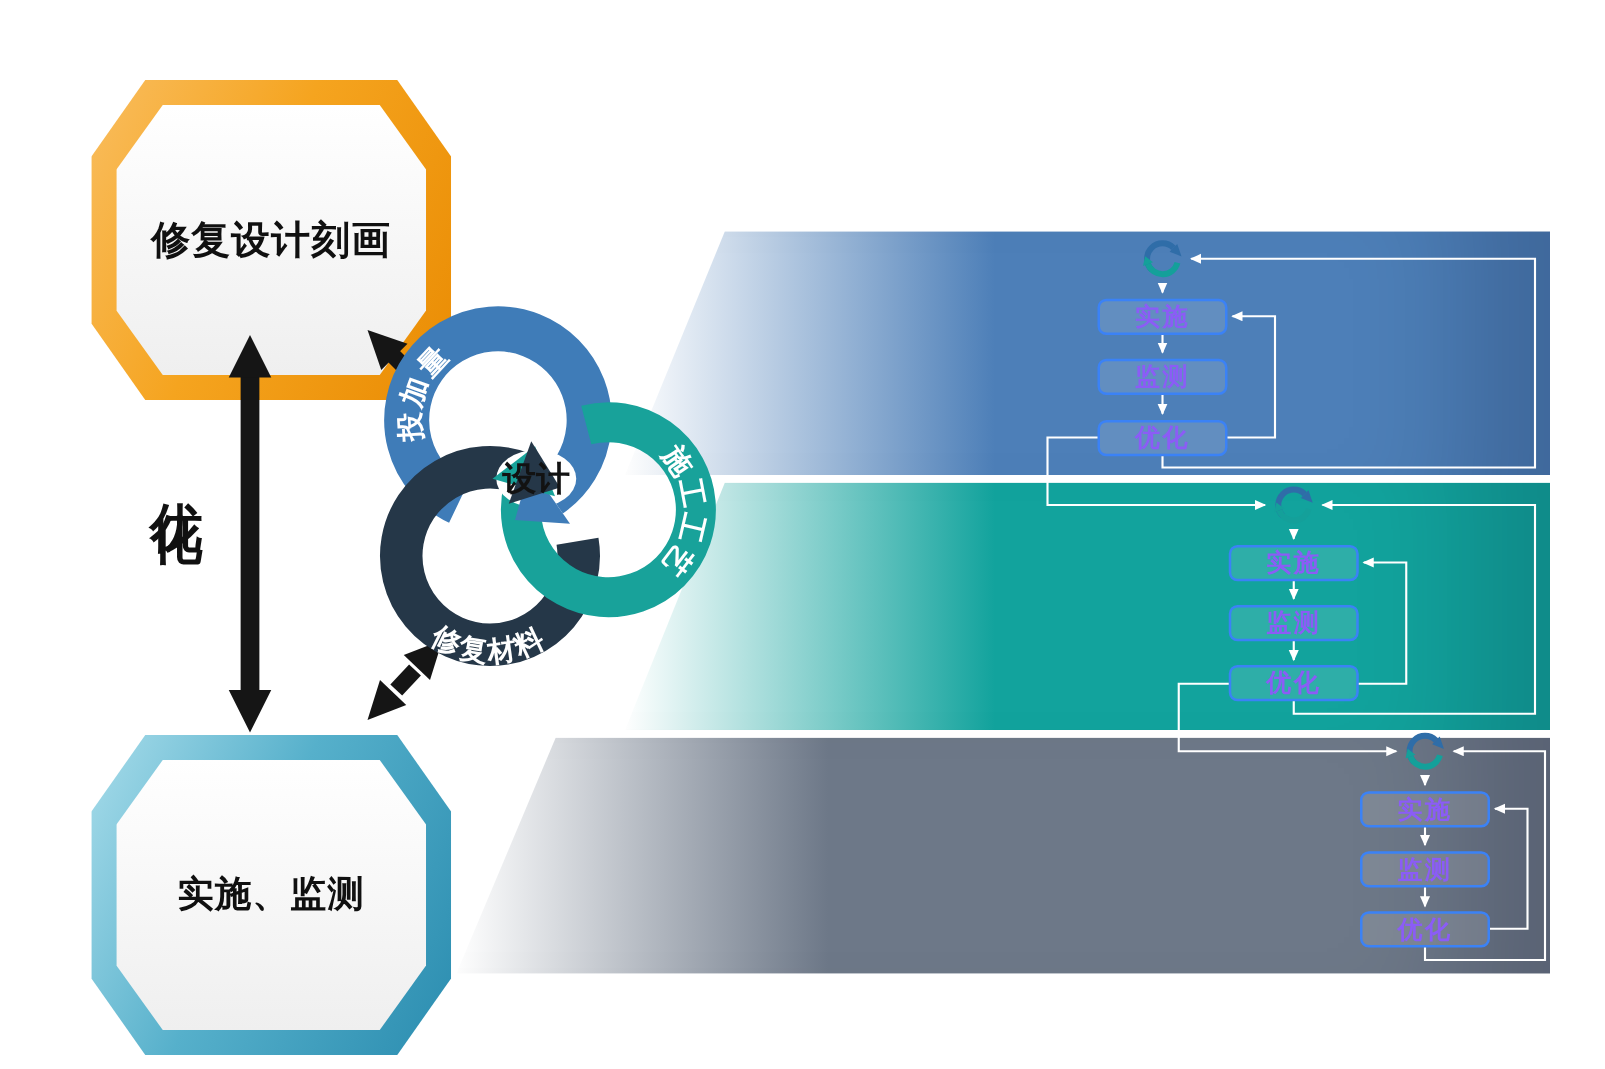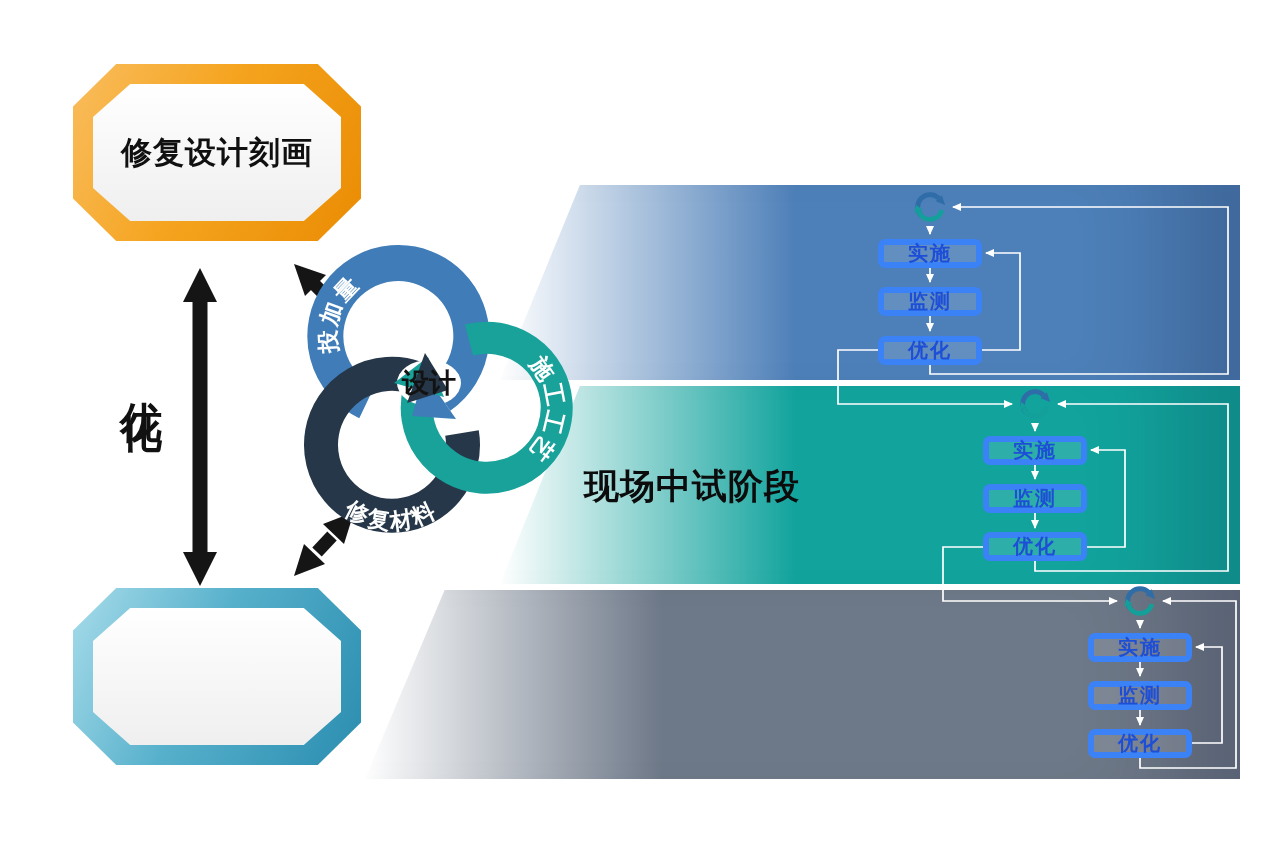--- a/index.html
+++ b/index.html
@@ -20,41 +20,41 @@
          background:linear-gradient(90deg, rgba(255,255,255,0) 0%, var(--band3,#6d7888) 34%);
          clip-path:polygon(9.1% 0,100% 0,100% 100%,0 100%);
          box-shadow:inset -140px 0 90px -70px rgba(0,0,30,0.18);}
 
   .stage-label{position:absolute;z-index:3;font-weight:700;font-size:35px;color:#0c0c0c;letter-spacing:1px;white-space:nowrap;}
   .l1{left:558px;top:264px;}
   .l2{left:584px;top:463px;}
   .l3{left:584px;top:666px;}
 
   
-  .hexbox{position:absolute;width:288px;height:177px;z-index:2;
+  .hexbox{position:absolute;width:288px;height:256px;z-index:2;
           clip-path:polygon(15% 0,85% 0,100% 24%,100% 76%,85% 100%,15% 100%,0 76%,0 24%);}
   .hexbox.orange{left:73px;top:64px;
           background:linear-gradient(115deg,var(--orange-light,#f9bd5e),var(--orange-mid,#f5a41f) 45%,var(--orange-dark,#ea8c03));}
   .hexbox.blue{left:73px;top:588px;
           background:linear-gradient(115deg,var(--cyan-light,#a7dcea),var(--cyan-mid,#56b0cb) 45%,var(--cyan-dark,#2b8db0));}
   .hexinner{position:absolute;left:20px;right:20px;top:20px;bottom:20px;
           background:linear-gradient(180deg,#ffffff 0%,#efefef 100%);
           clip-path:polygon(15% 0,85% 0,100% 24%,100% 76%,85% 100%,15% 100%,0 76%,0 24%);
           display:flex;align-items:center;justify-content:center;}
   .hexlabel{font-weight:700;font-size:31px;color:#101010;text-align:center;letter-spacing:1px;}
   .hexlabel.two{font-size:29px;line-height:1.35;}
 
   
   .optimize{position:absolute;left:113px;top:368px;z-index:2;writing-mode:vertical-rl;
             font-weight:700;font-size:42px;color:#111;letter-spacing:10px;}
 
   
   .step{position:absolute;z-index:3;width:104px;height:29px;box-sizing:border-box;
-        border:6px solid #3b82f6;border-radius:7px;background:rgba(255,255,255,0.12);
-        color:#1d4ed8;font-weight:700;font-size:20px;display:flex;align-items:center;justify-content:center;letter-spacing:2px;}
+        border:2px solid #3b82f6;border-radius:7px;background:rgba(255,255,255,0.12);
+        color:#8b5cf6;font-weight:700;font-size:20px;display:flex;align-items:center;justify-content:center;letter-spacing:2px;}
   .s1a{left:878px;top:239px;} .s1b{left:878px;top:287px;} .s1c{left:878px;top:336px;}
   .s2a{left:983px;top:436px;} .s2b{left:983px;top:484px;} .s2c{left:983px;top:532px;}
   .s3a{left:1088px;top:633px;} .s3b{left:1088px;top:681px;} .s3c{left:1088px;top:729px;}
 
   
   .overlay{position:absolute;left:0;top:0;z-index:5;pointer-events:none;}
   .ringB{stroke:var(--ring-blue,#3f7cb8);fill:none;}
   .ringT{stroke:var(--ring-teal,#18a29a);fill:none;}
   .ringD{stroke:var(--ring-dark,#253748);fill:none;}
   .fB{fill:var(--ring-blue,#3f7cb8);} .fT{fill:var(--ring-teal,#18a29a);} .fD{fill:var(--ring-dark,#253748);}
@@ -66,31 +66,31 @@
 </style>
 </head>
 <body>
 
 <div class="canvas">
 
   <div class="band band1"></div>
   <div class="band band2"></div>
   <div class="band band3"></div>
 
-  <div class="stage-label l2">现场中试阶段</div>
 
   <div class="hexbox orange">
     <div class="hexinner">
       <div class="hexlabel">修复设计刻画</div>
     </div>
   </div>
 
   <div class="hexbox blue">
     <div class="hexinner">
       <div class="hexlabel two">
+        <div>实施、监测</div>
       </div>
     </div>
   </div>
 
   <div class="optimize">优化</div>
 
   <div class="step s1a">实施</div>
   <div class="step s1b">监测</div>
   <div class="step s1c">优化</div>
   <div class="step s2a">实施</div>

